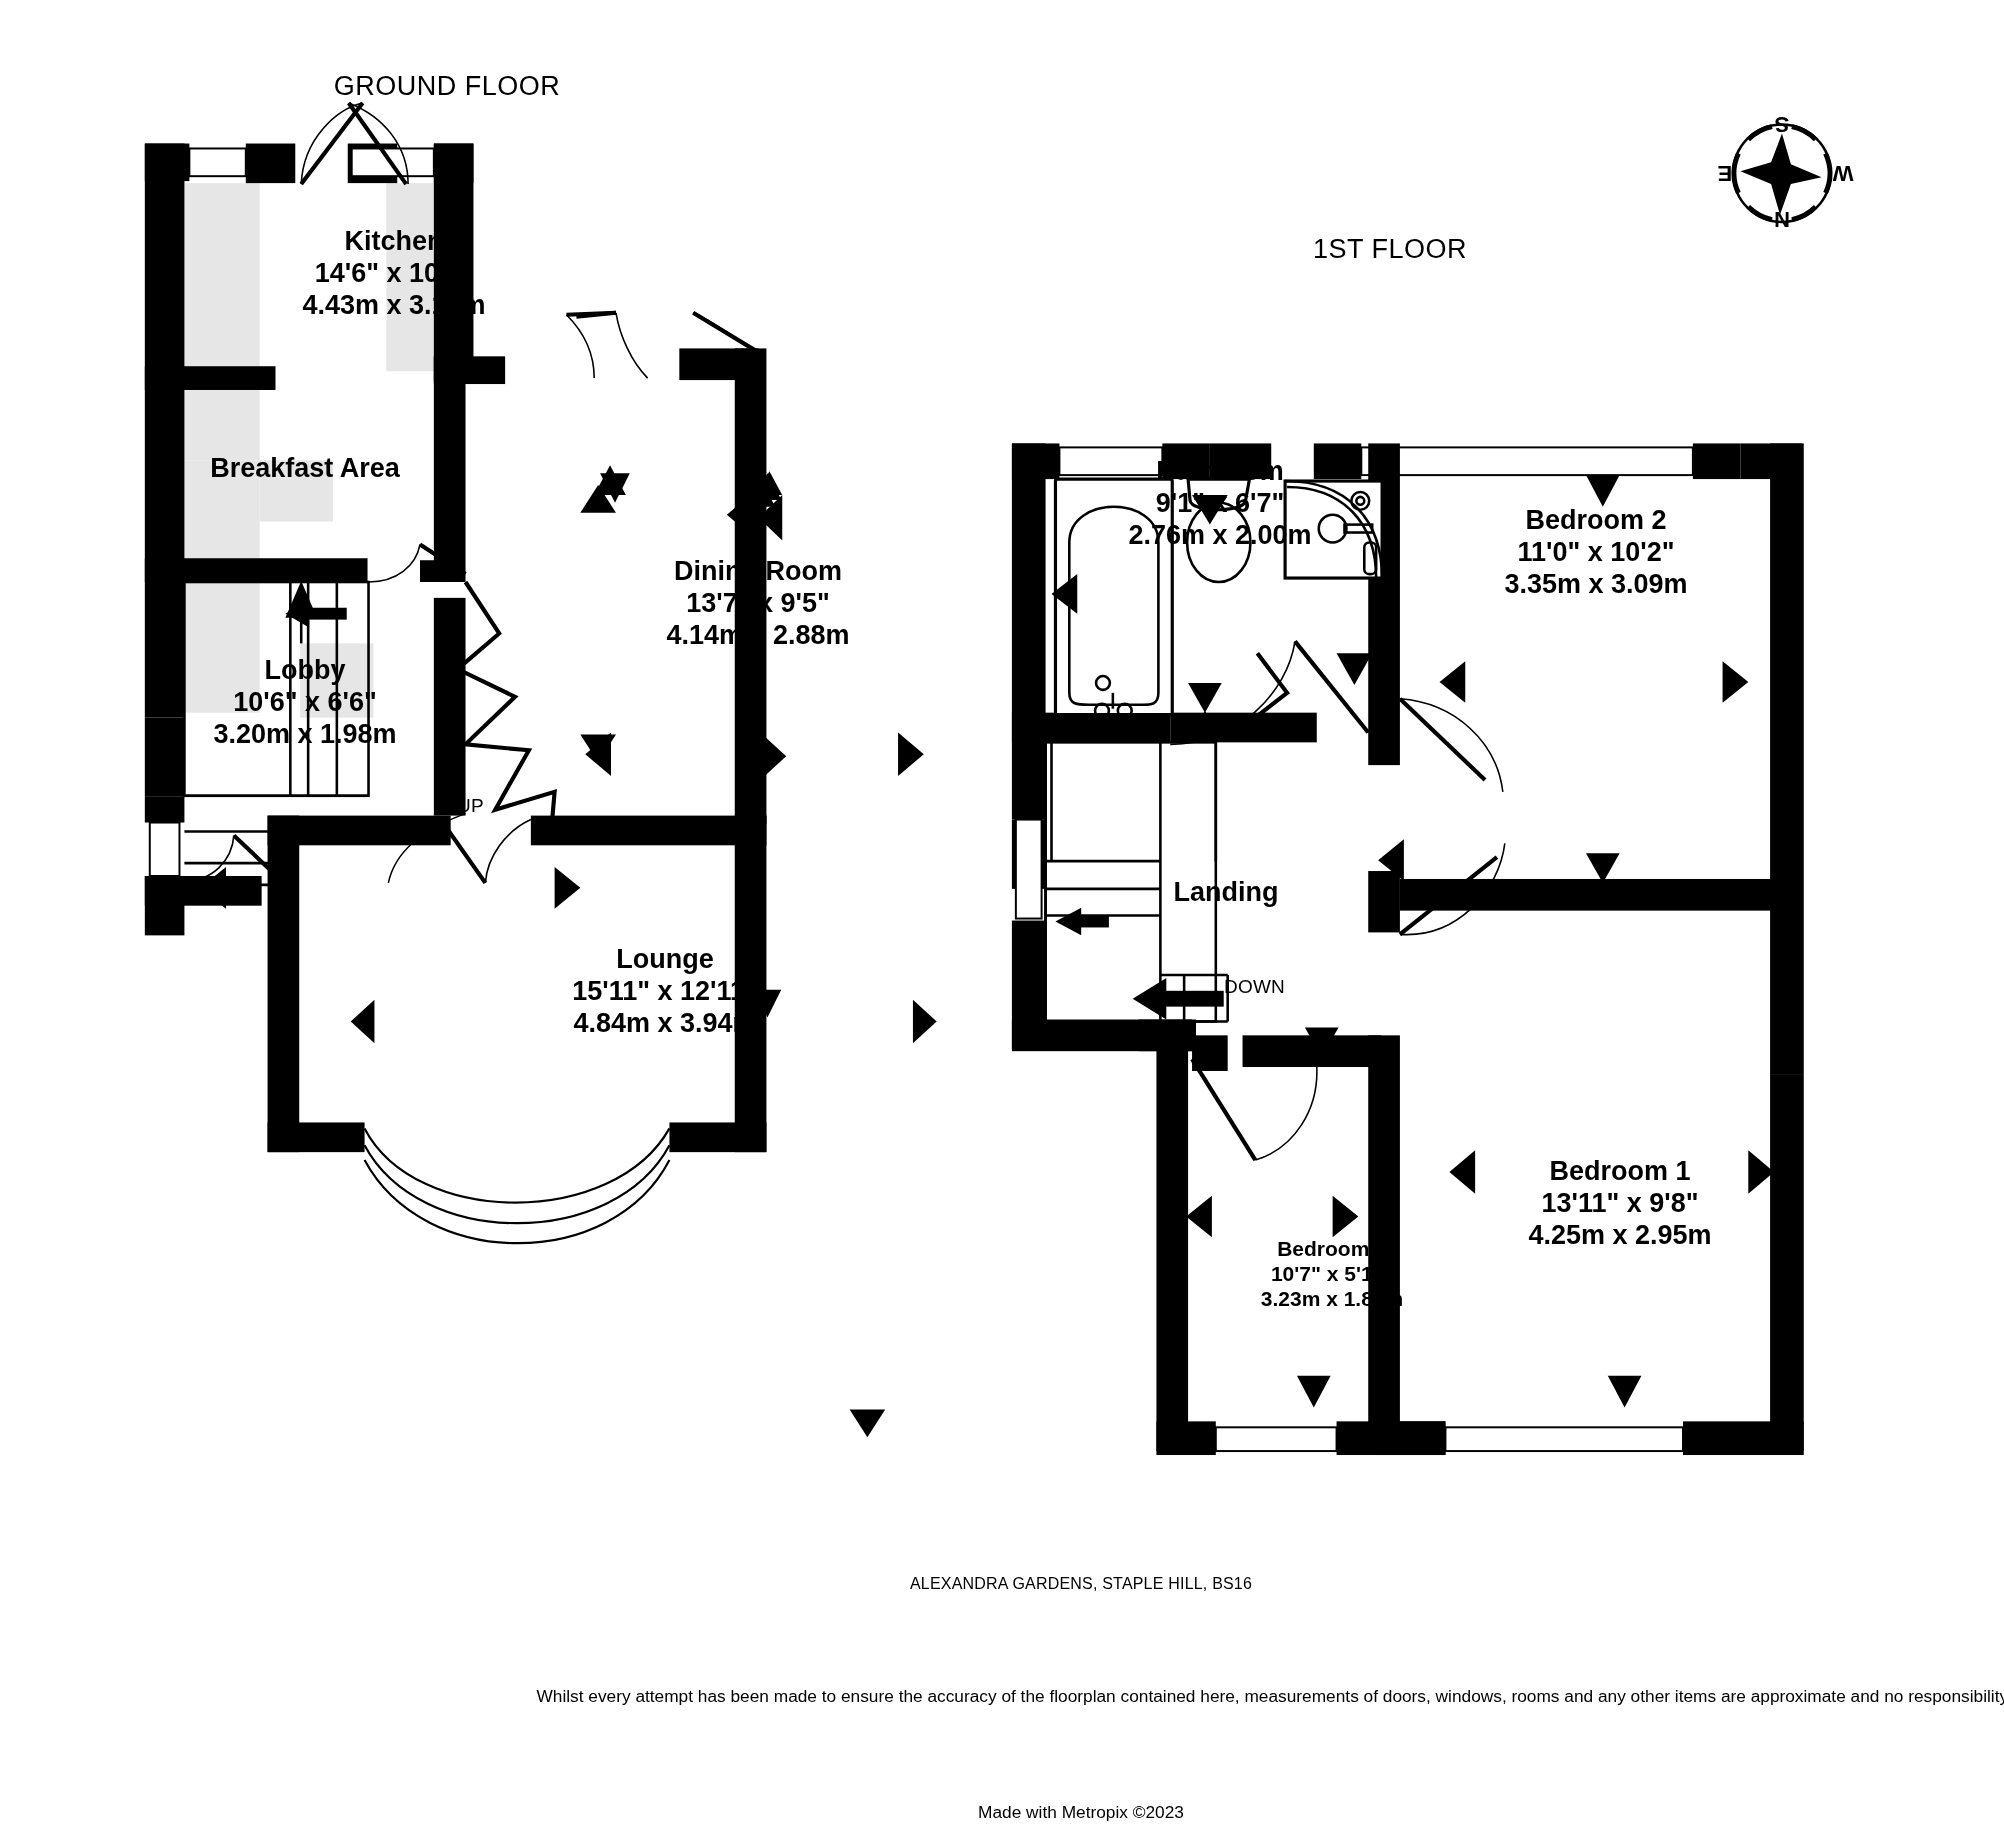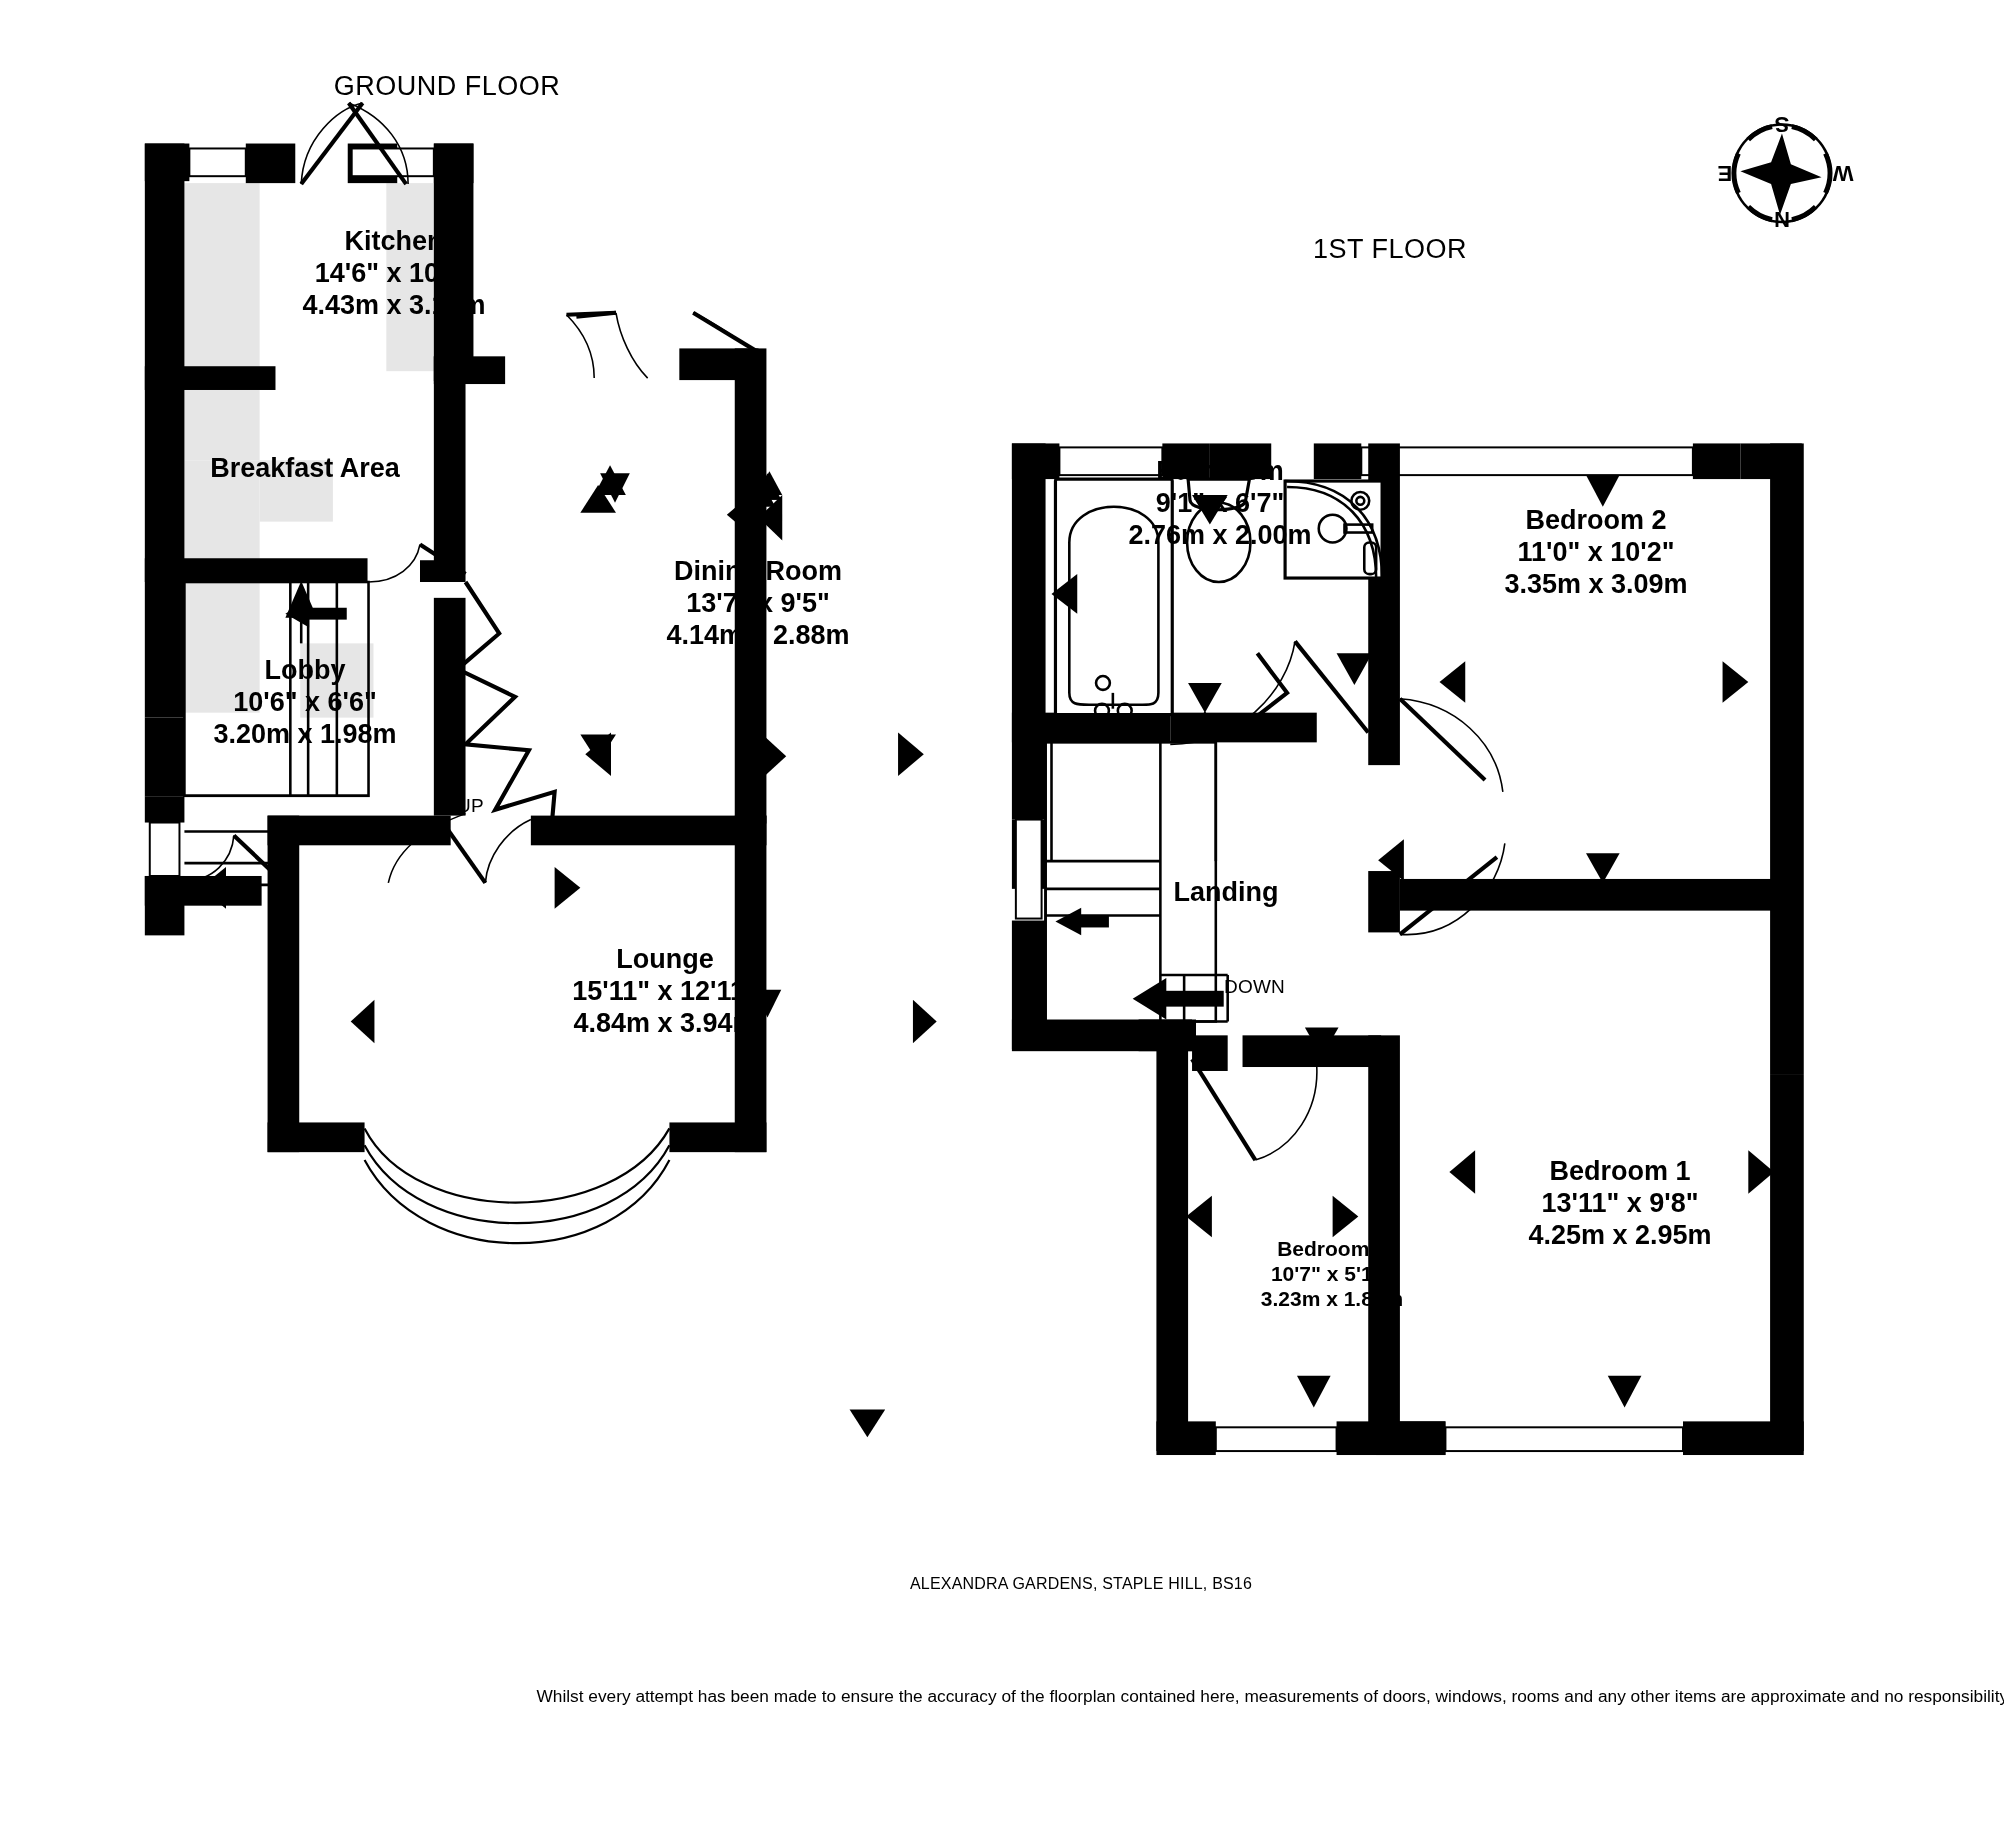--- a/index.html
+++ b/index.html
@@ -455,15 +455,16 @@
 
   <div class="tx flag" style="left:1224px; top:976px;">DOWN</div>
 
   <div class="tx ctr" style="left:1782px; top:111px; font-size:22px; font-weight:bold; transform:translateX(-50%) rotate(180deg);">S</div>
   <div class="tx ctr" style="left:1725px; top:160px; font-size:22px; font-weight:bold; transform:translateX(-50%) rotate(180deg);">E</div>
   <div class="tx ctr" style="left:1843px; top:160px; font-size:22px; font-weight:bold; transform:translateX(-50%) rotate(180deg);">W</div>
   <div class="tx ctr" style="left:1782px; top:206px; font-size:22px; font-weight:bold; transform:translateX(-50%) rotate(180deg);">N</div>
 
   <div class="tx addr ctr" style="left:1081px; top:1575px; width:891px;">ALEXANDRA GARDENS, STAPLE HILL, BS16</div>
   <div class="tx disclaimer ctr" style="left:1081px; top:1685px;">Whilst every attempt has been made to ensure the accuracy of the floorplan contained here, measurements of doors, windows, rooms and any other items are approximate and no responsibility is taken for any error, omission or mis-statement. This plan is for illustrative purposes only and should be used as such by any prospective purchaser. The services, systems and appliances shown have not been tested and no guarantee as to their operability or efficiency can be given.</div>
+  <div class="tx made ctr" style="left:1081px; top:1802px;">Made with Metropix ©2023</div>
 
 </div>
 
 
 </body></html>

